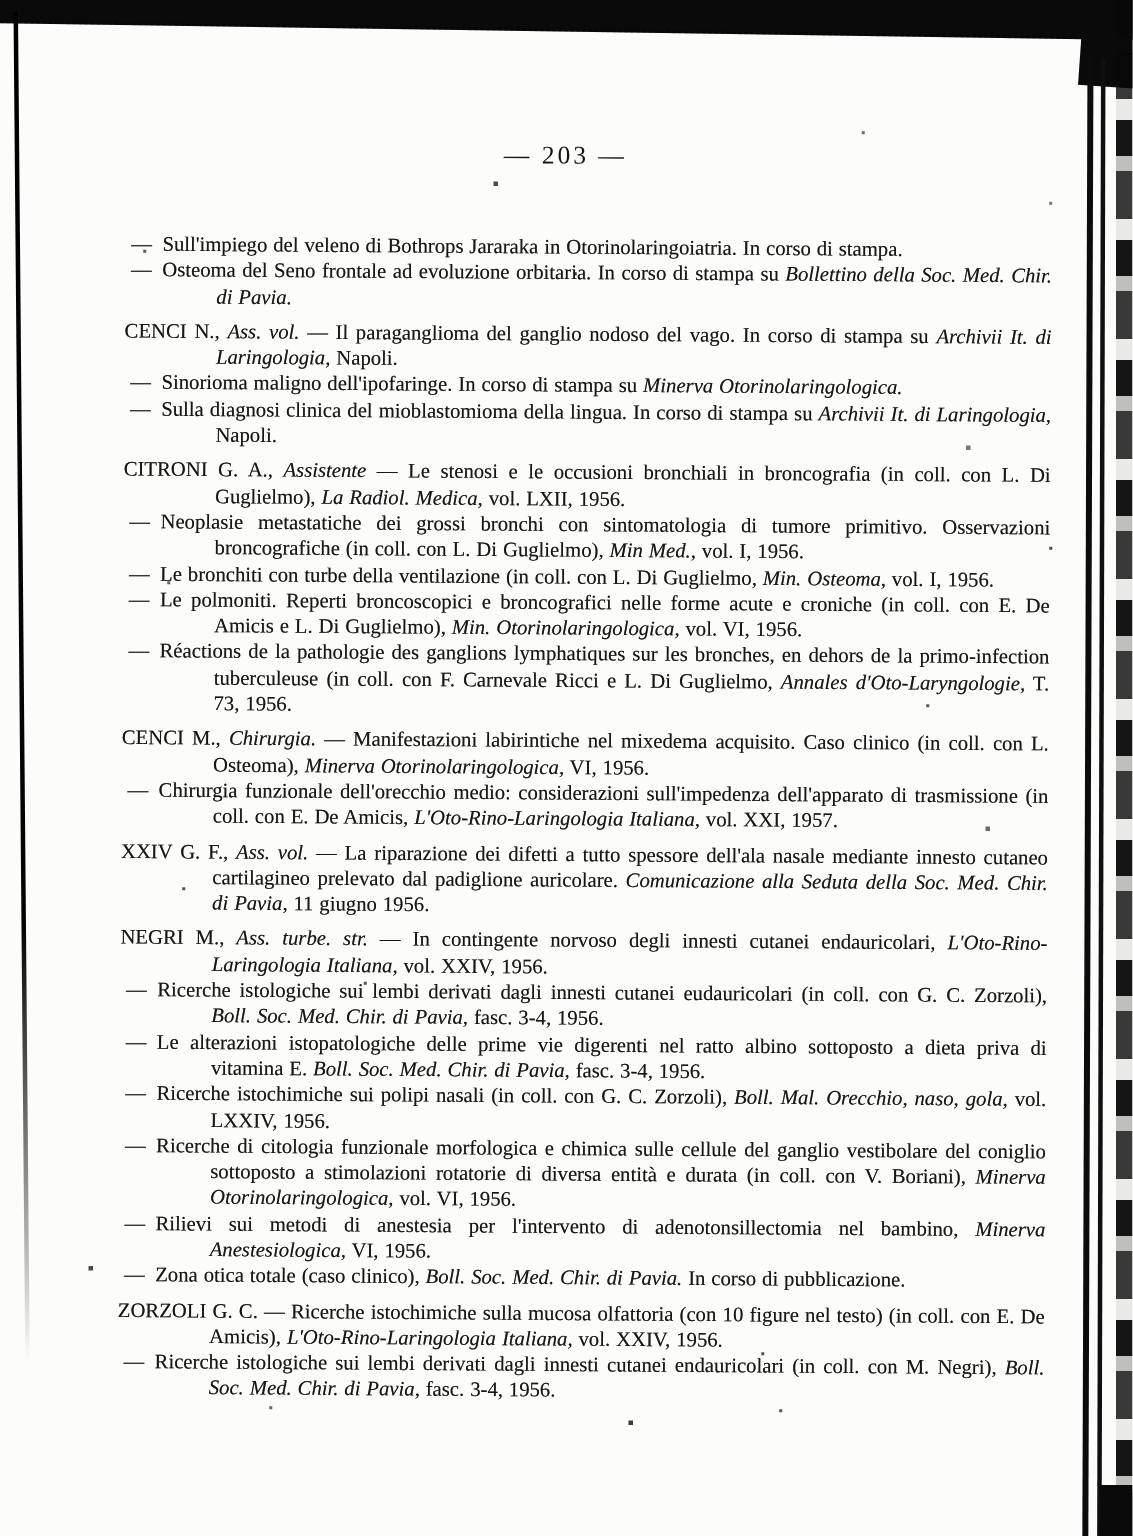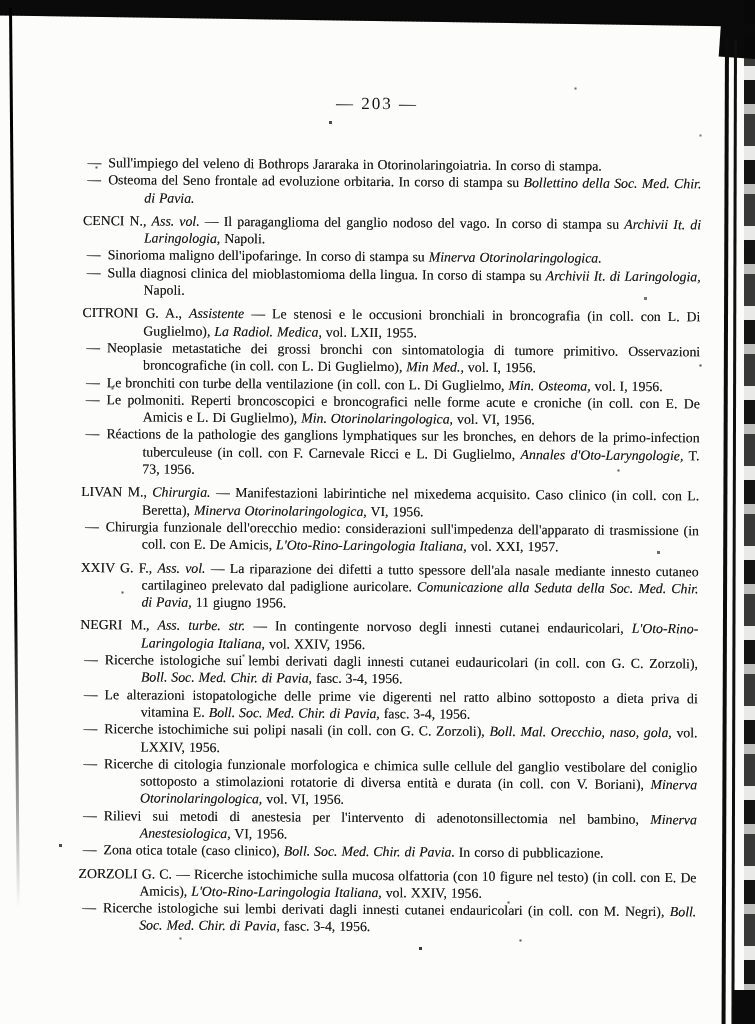--- a/index.html
+++ b/index.html
@@ -148,28 +148,28 @@
         <div class="group">
           <p class="para dash"><span class="dash-mark">—</span><span>Sull'impiego del veleno di Bothrops Jararaka in Otorinolaringoiatria. In corso di stampa.</span></p>
           <p class="para dash"><span class="dash-mark">—</span><span>Osteoma del Seno frontale ad evoluzione orbitaria. In corso di stampa su </span><span class="it">Bollettino della Soc. Med. Chir. di Pavia.</span></p>
         </div>
         <div class="group">
           <p class="para"><span>CENCI N., </span><span class="it">Ass. vol.</span><span> — Il paraganglioma del ganglio nodoso del vago. In corso di stampa su </span><span class="it">Archivii It. di Laringologia,</span><span> Napoli.</span></p>
           <p class="para dash"><span class="dash-mark">—</span><span>Sinorioma maligno dell'ipofaringe. In corso di stampa su </span><span class="it">Minerva Otorinolaringologica.</span></p>
           <p class="para dash"><span class="dash-mark">—</span><span>Sulla diagnosi clinica del mioblastomioma della lingua. In corso di stampa su </span><span class="it">Archivii It. di Laringologia,</span><span> Napoli.</span></p>
         </div>
         <div class="group">
-          <p class="para"><span>CITRONI G. A., </span><span class="it">Assistente</span><span> — Le stenosi e le occusioni bronchiali in broncografia (in coll. con L. Di Guglielmo), </span><span class="it">La Radiol. Medica,</span><span> vol. LXII, 1955.</span></p>
+          <p class="para"><span>CITRONI G. A., </span><span class="it">Assistente</span><span> — Le stenosi e le occusioni bronchiali in broncografia (in coll. con L. Di Guglielmo), </span><span class="it">La Radiol. Medica,</span><span> vol. LXII, 1956.</span></p>
           <p class="para dash"><span class="dash-mark">—</span><span>Neoplasie metastatiche dei grossi bronchi con sintomatologia di tumore primitivo. Osservazioni broncografiche (in coll. con L. Di Guglielmo), </span><span class="it">Min Med.,</span><span> vol. I, 1956.</span></p>
           <p class="para dash"><span class="dash-mark">—</span><span>Le bronchiti con turbe della ventilazione (in coll. con L. Di Guglielmo, </span><span class="it">Min. Osteoma,</span><span> vol. I, 1956.</span></p>
           <p class="para dash"><span class="dash-mark">—</span><span>Le polmoniti. Reperti broncoscopici e broncografici nelle forme acute e croniche (in coll. con E. De Amicis e L. Di Guglielmo), </span><span class="it">Min. Otorinolaringologica,</span><span> vol. VI, 1956.</span></p>
           <p class="para dash"><span class="dash-mark">—</span><span>Réactions de la pathologie des ganglions lymphatiques sur les bronches, en dehors de la primo-infection tuberculeuse (in coll. con F. Carnevale Ricci e L. Di Guglielmo, </span><span class="it">Annales d'Oto-Laryngologie,</span><span> T. 73, 1956.</span></p>
         </div>
         <div class="group">
-          <p class="para"><span>LIVAN M., </span><span class="it">Chirurgia.</span><span> — Manifestazioni labirintiche nel mixedema acquisito. Caso clinico (in coll. con L. Beretta), </span><span class="it">Minerva Otorinolaringologica,</span><span> VI, 1956.</span></p>
+          <p class="para"><span>CENCI M., </span><span class="it">Chirurgia.</span><span> — Manifestazioni labirintiche nel mixedema acquisito. Caso clinico (in coll. con L. Osteoma), </span><span class="it">Minerva Otorinolaringologica,</span><span> VI, 1956.</span></p>
           <p class="para dash"><span class="dash-mark">—</span><span>Chirurgia funzionale dell'orecchio medio: considerazioni sull'impedenza dell'apparato di trasmissione (in coll. con E. De Amicis, </span><span class="it">L'Oto-Rino-Laringologia Italiana,</span><span> vol. XXI, 1957.</span></p>
         </div>
         <div class="group">
           <p class="para"><span>XXIV G. F., </span><span class="it">Ass. vol.</span><span> — La riparazione dei difetti a tutto spessore dell'ala nasale mediante innesto cutaneo cartilagineo prelevato dal padiglione auricolare. </span><span class="it">Comunicazione alla Seduta della Soc. Med. Chir. di Pavia,</span><span> 11 giugno 1956.</span></p>
         </div>
         <div class="group">
           <p class="para"><span>NEGRI M., </span><span class="it">Ass. turbe. str.</span><span> — In contingente norvoso degli innesti cutanei endauricolari, </span><span class="it">L'Oto-Rino-Laringologia Italiana,</span><span> vol. XXIV, 1956.</span></p>
           <p class="para dash"><span class="dash-mark">—</span><span>Ricerche istologiche sui lembi derivati dagli innesti cutanei eudauricolari (in coll. con G. C. Zorzoli), </span><span class="it">Boll. Soc. Med. Chir. di Pavia,</span><span> fasc. 3-4, 1956.</span></p>
           <p class="para dash"><span class="dash-mark">—</span><span>Le alterazioni istopatologiche delle prime vie digerenti nel ratto albino sottoposto a dieta priva di vitamina E. </span><span class="it">Boll. Soc. Med. Chir. di Pavia,</span><span> fasc. 3-4, 1956.</span></p>
           <p class="para dash"><span class="dash-mark">—</span><span>Ricerche istochimiche sui polipi nasali (in coll. con G. C. Zorzoli), </span><span class="it">Boll. Mal. Orecchio, naso, gola,</span><span> vol. LXXIV, 1956.</span></p>

